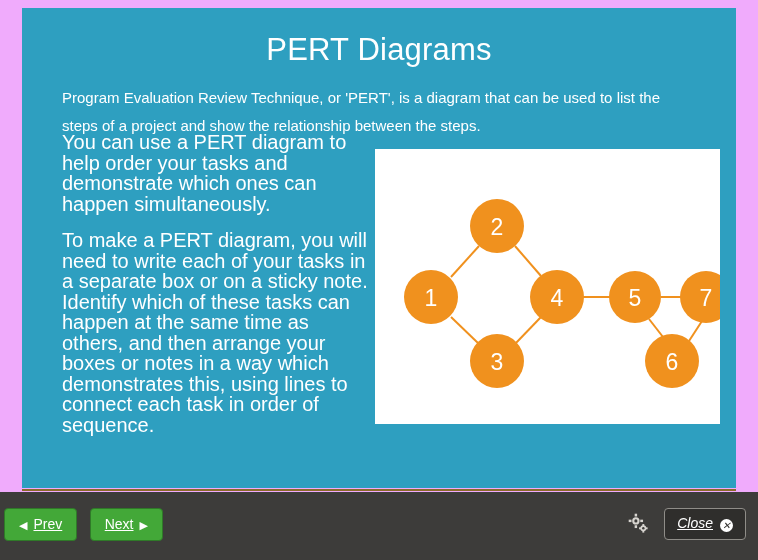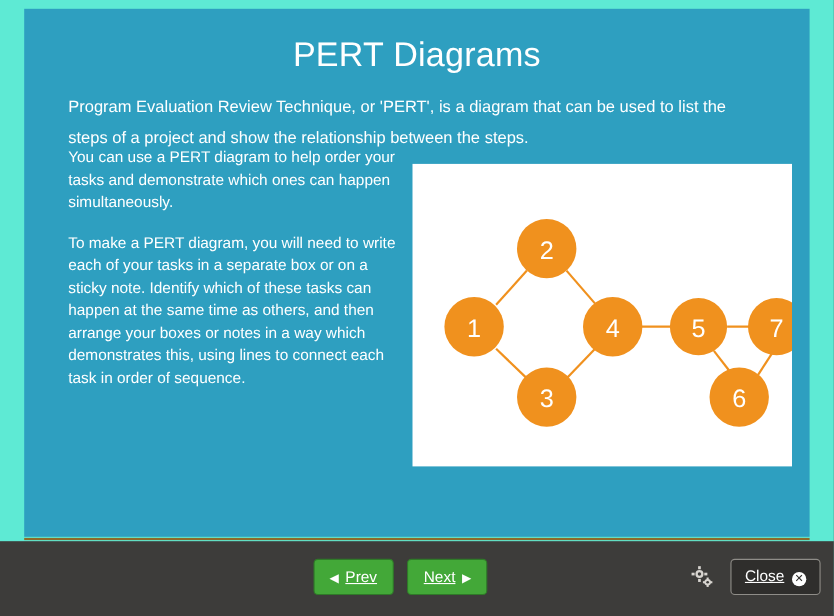--- a/index.html
+++ b/index.html
@@ -10,21 +10,21 @@
     width: 758px;
     height: 560px;
     background: #3a3a38;
     font-family: "Liberation Sans", sans-serif;
     overflow: hidden;
   }
   .viewer {
     position: relative;
     width: 758px;
     height: 560px;
-    background: #5eead4;
+    background: #f0abfc;
     box-sizing: border-box;
   }
   .slide-area {
     position: absolute;
     left: 22px;
     top: 8px;
     width: 714px;
     height: 480px;
     background: #2e9fc0;
     overflow: hidden;
@@ -48,21 +48,21 @@
     color: #ffffff;
     font-size: 15px;
     line-height: 28px;
   }
   .body-col {
     position: absolute;
     left: 40px;
     top: 124px;
     width: 310px;
     color: #ffffff;
-    font-size: 14px;
+    font-size: 20px;
     line-height: 20.5px;
   }
   .body-col p {
     margin: 0 0 16px 0;
   }
   .diagram-panel {
     position: absolute;
     left: 353px;
     top: 141px;
     width: 345px;
@@ -112,21 +112,21 @@
   }
   .page-status .sep {
     color: #7d7a75;
     padding: 0 4px;
   }
   .nav-center {
     position: absolute;
     left: 0;
     top: 16px;
     width: 728px;
-    text-align: center;
+    text-align: left;
   }
   .btn {
     display: inline-block;
     background: #43a838;
     color: #ffffff;
     border: 1px solid #2f7a28;
     border-radius: 4px;
     font-size: 14px;
     padding: 7px 14px 8px 14px;
     margin: 0 4px;
@@ -140,20 +140,21 @@
     display: inline-block;
     color: #ffffff;
     font-size: 11px;
   }
   .btn .arrow.left { margin-right: 6px; }
   .btn .arrow.right { margin-left: 6px; }
   .right-controls {
     position: absolute;
     right: 12px;
     top: 16px;
+    font-style: italic;
   }
   .icon-btn {
     display: inline-block;
     width: 30px;
     height: 30px;
     vertical-align: middle;
     margin-right: 6px;
     cursor: pointer;
     position: relative;
   }

